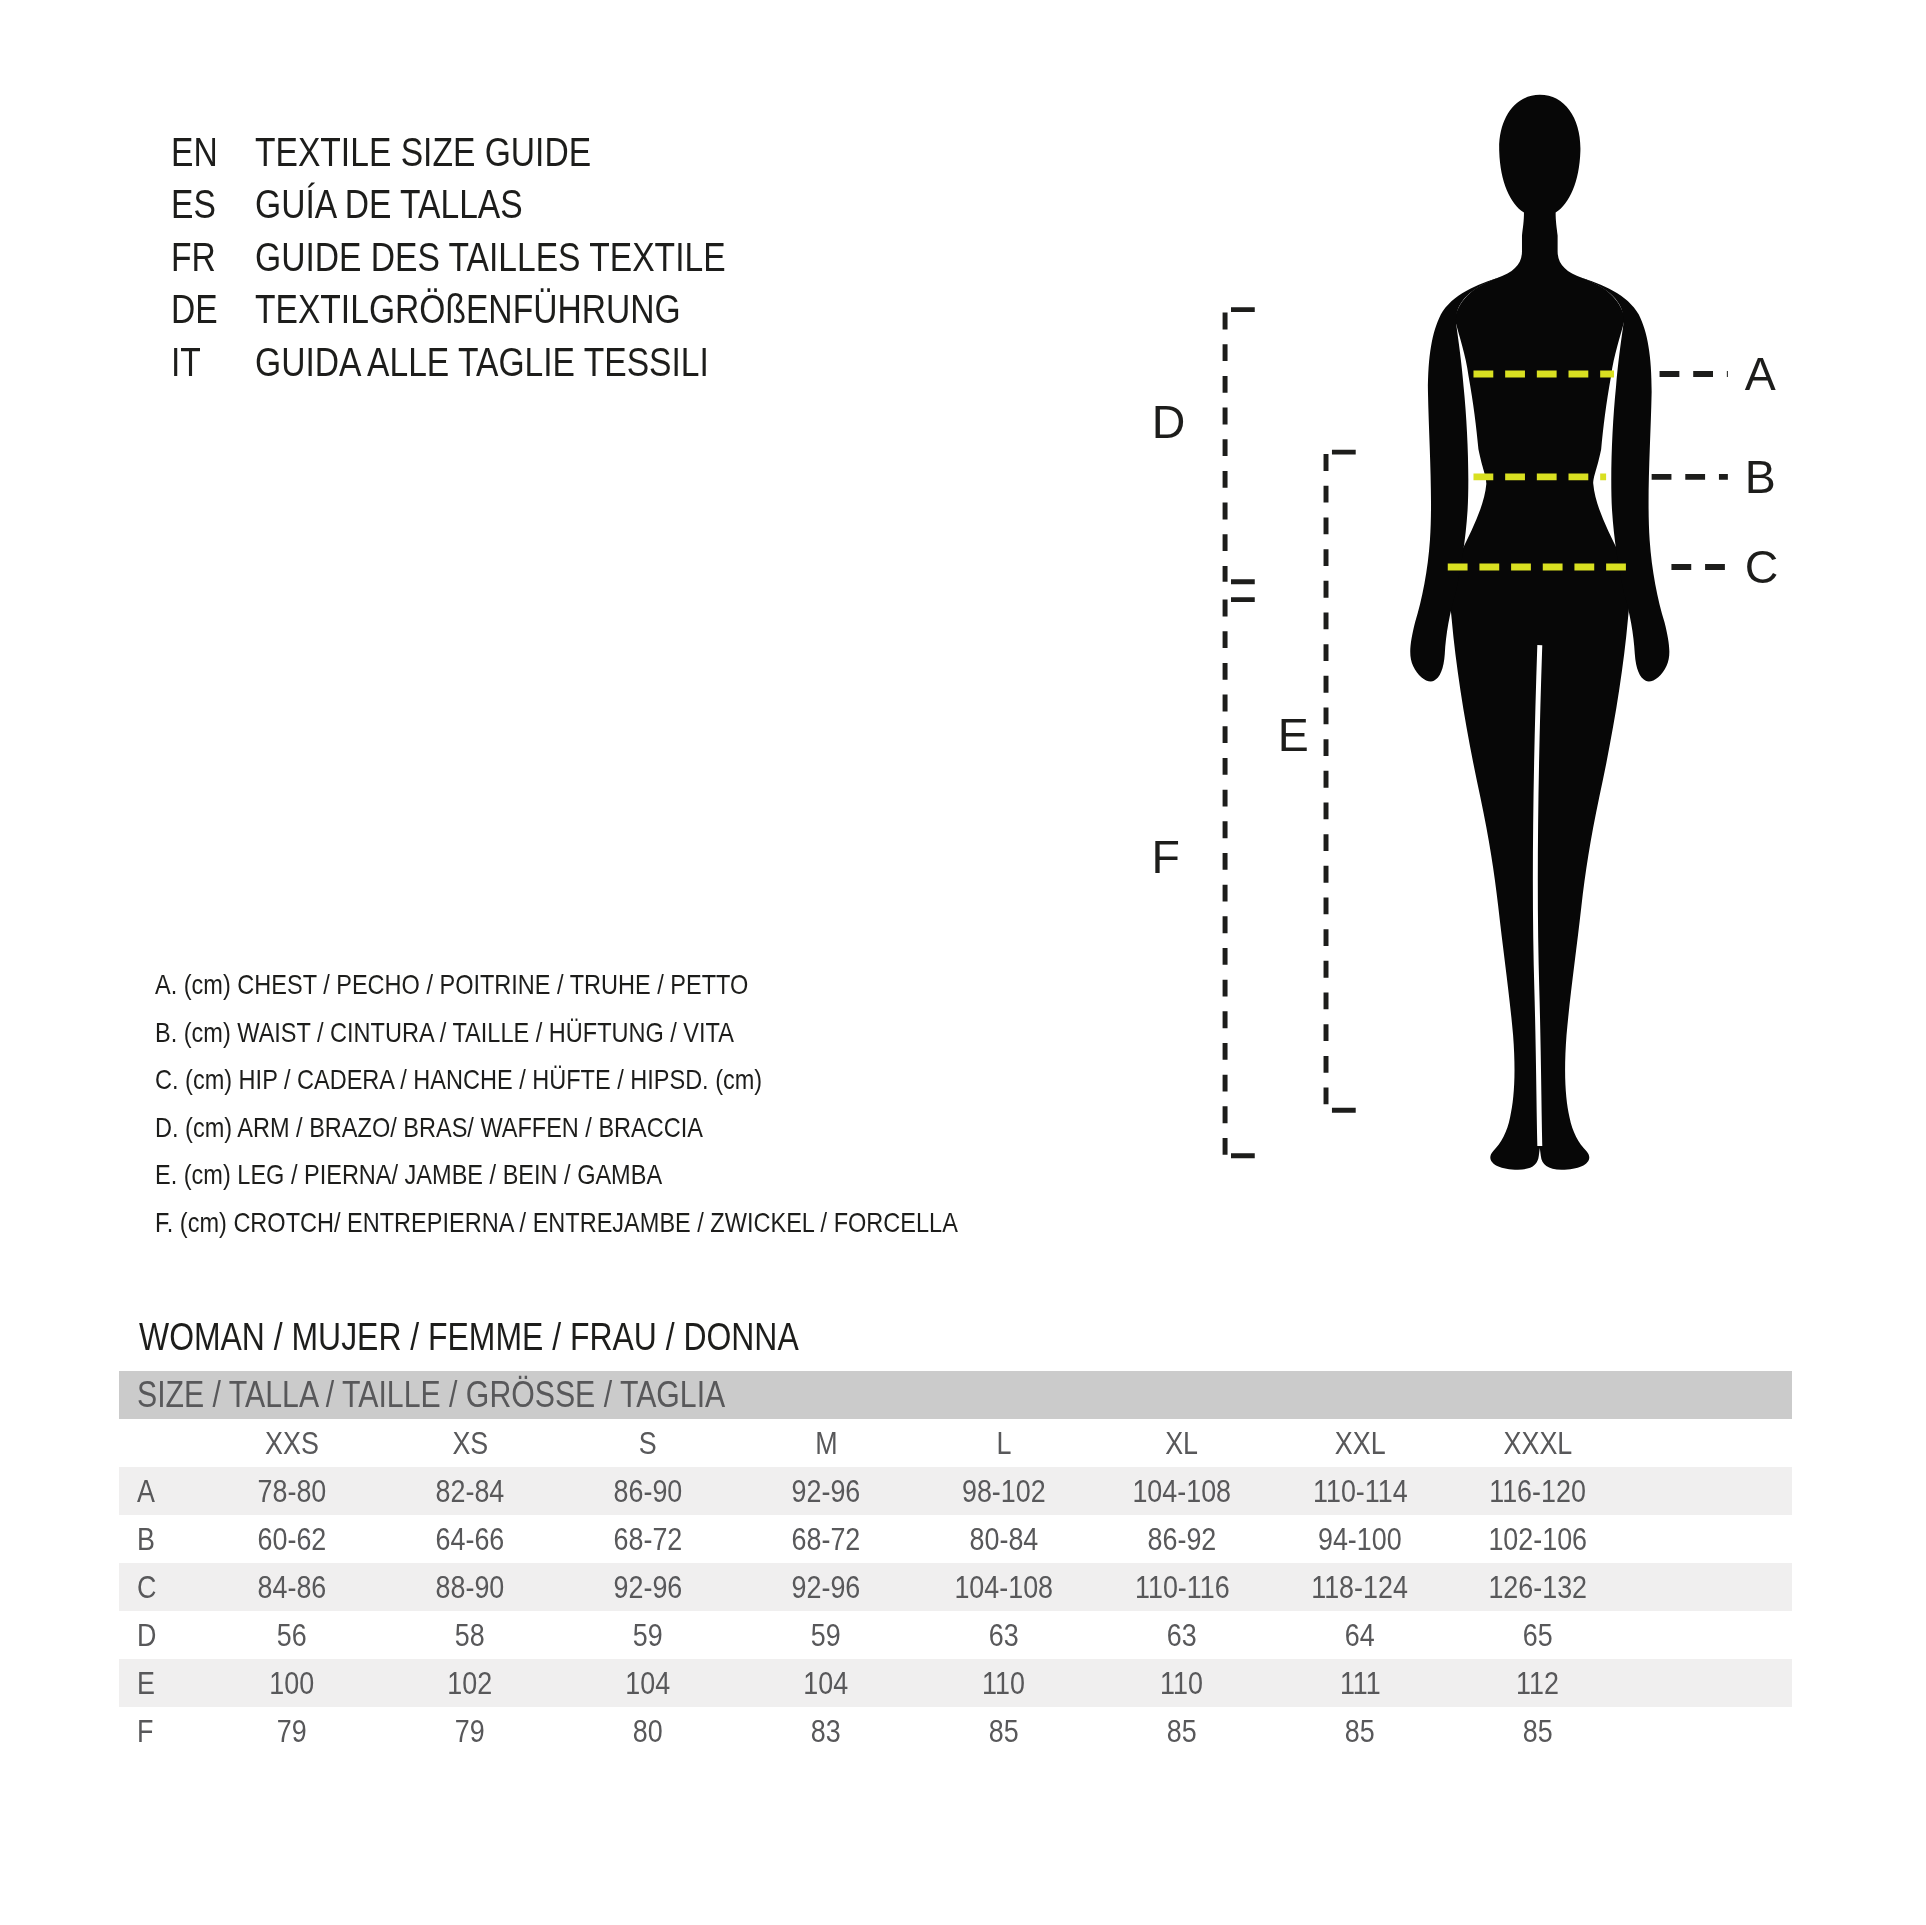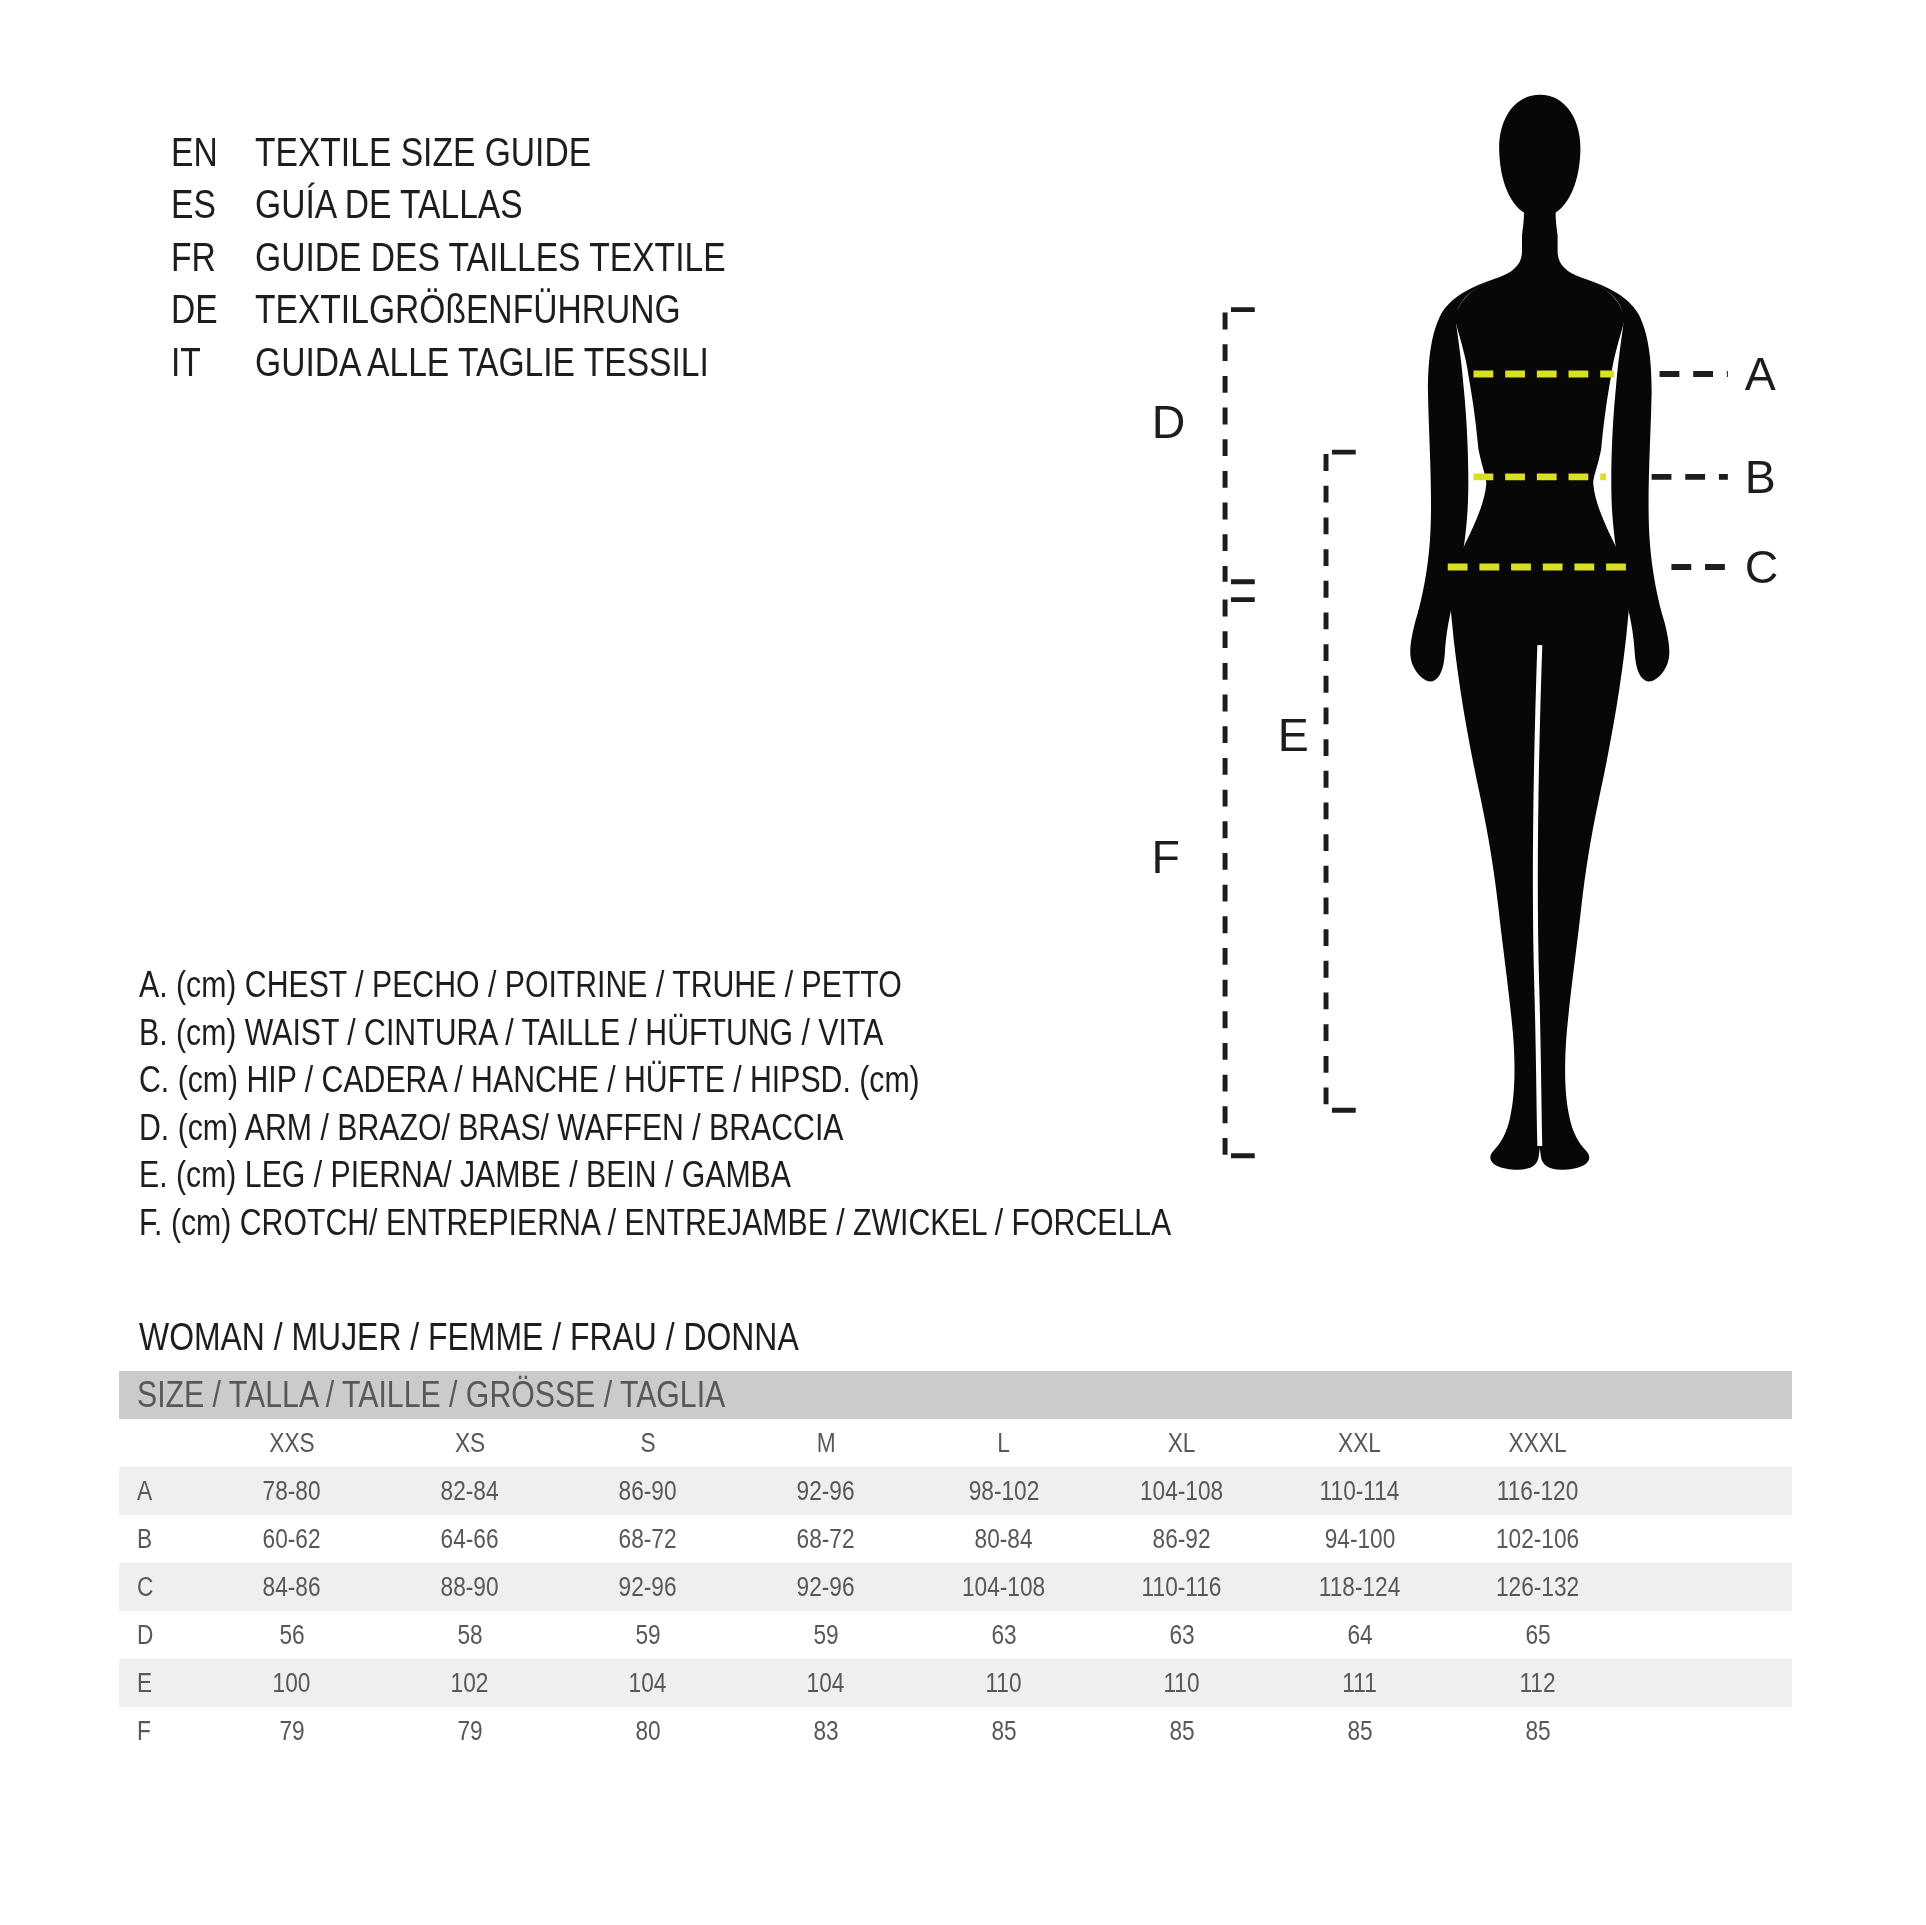--- a/index.html
+++ b/index.html
@@ -13,29 +13,29 @@
   
   .cl{display:inline-block;transform:scaleX(.84);transform-origin:0 50%;white-space:nowrap;}
   .cx{display:inline-block;transform:scaleX(.84);transform-origin:50% 50%;white-space:nowrap;}
 
   
   .lang-row{position:absolute;left:139px;height:46px;line-height:46px;font-size:40px;}
   .lang-code{position:absolute;left:0;top:0;margin-left:32px;}
   .lang-title{position:absolute;left:116px;top:0;}
 
   
-  .legend-line{position:absolute;left:139px;height:40px;line-height:40px;font-size:36px;}
+  .legend-line{position:absolute;left:155px;height:40px;line-height:40px;font-size:28px;}
 
   
   .woman{position:absolute;left:139px;top:1286px;height:42px;line-height:42px;font-size:38px;margin-top:30px;}
 
   
   .size-table{position:absolute;left:119px;top:1355px;width:1673px;}
   .tbar{height:48px;background:#cbcbcb;color:#58585a;font-size:36px;line-height:48px;padding-left:18px;box-sizing:border-box;margin-top:16px;}
-  .trow{display:grid;grid-template-columns:84px repeat(8,178px) 1fr;height:48px;color:#58585a;font-size:27px;}
+  .trow{display:grid;grid-template-columns:84px repeat(8,178px) 1fr;height:48px;color:#58585a;font-size:32px;}
   .trow.stripe{background:#f0efef;}
   .cell{display:flex;align-items:center;justify-content:center;overflow:visible;}
   .cell.lbl{justify-content:flex-start;padding-left:18px;}
 
   svg text{font-family:"Liberation Sans","DejaVu Sans",sans-serif;font-size:47px;fill:#1d1d1b;}
 </style>
 </head>
 <body>
 
 <div>

